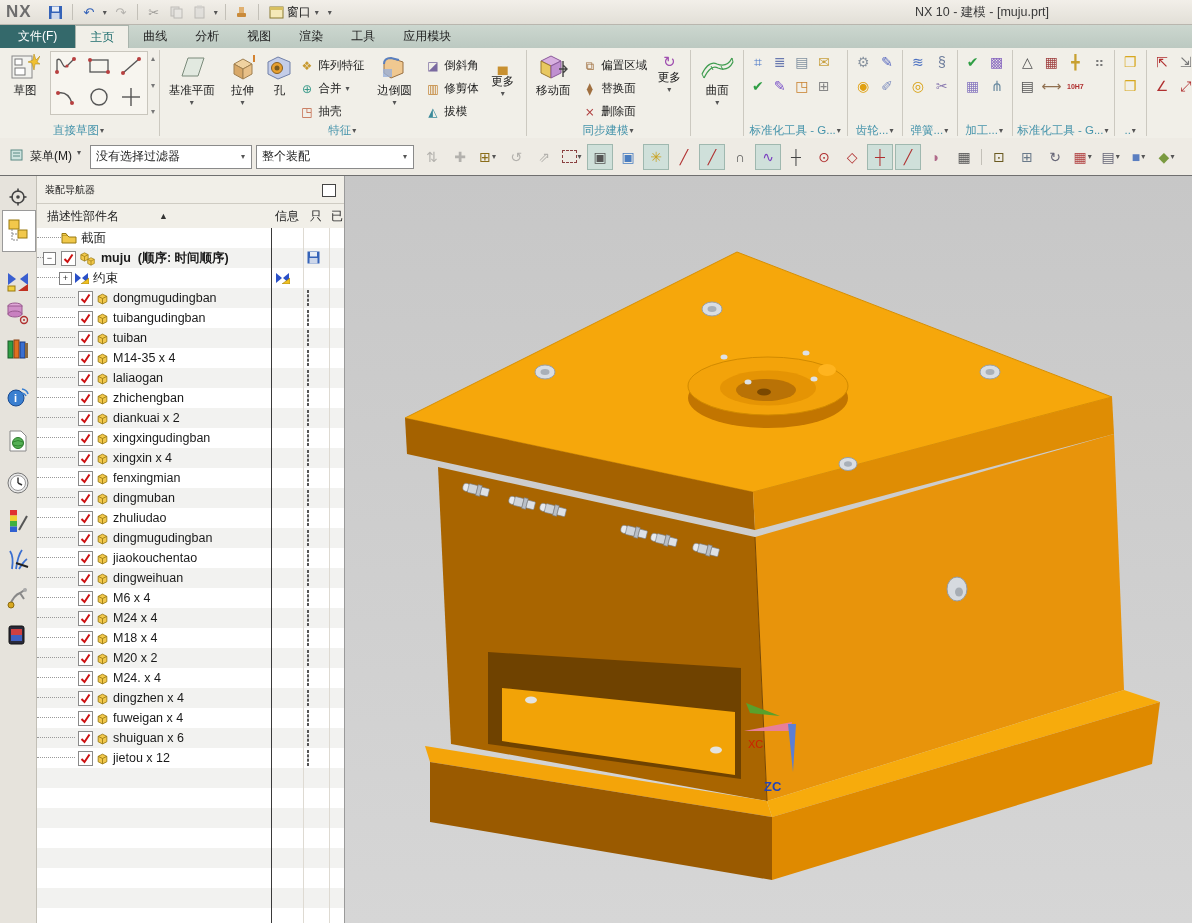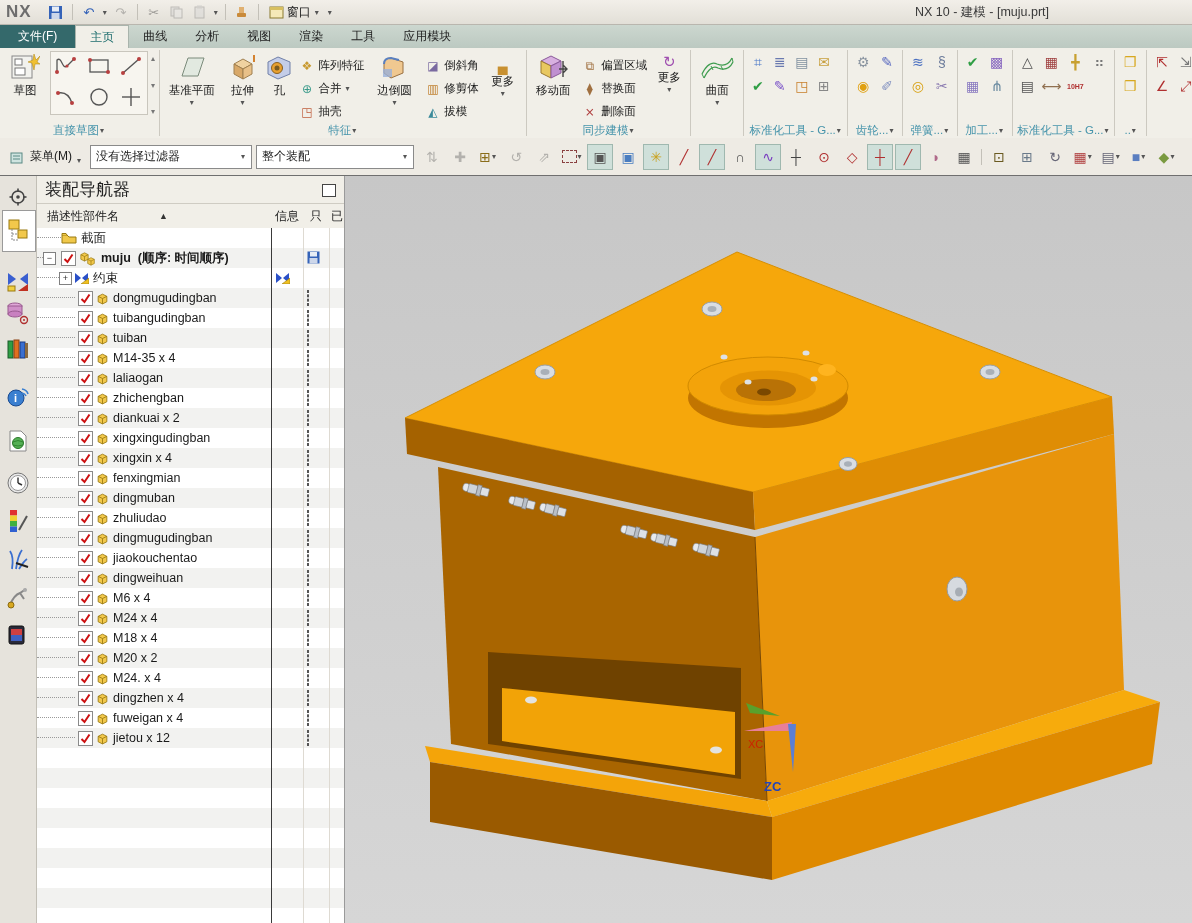--- a/index.html
+++ b/index.html
@@ -41,36 +41,36 @@
     font-size:12px;font-style:normal;line-height:1;color:var(--c,#555);}
   .igrid{display:grid;grid-template-columns:repeat(4,22px);grid-auto-rows:24px;align-items:center;justify-items:center;}
   .igrid2{display:grid;grid-template-columns:repeat(2,24px);grid-auto-rows:24px;align-items:center;justify-items:center;}
   .sketchbox{border:1px solid #c9c6bd;background:#f7f5ef;display:grid;
     grid-template-columns:repeat(3,32px);grid-auto-rows:31px;align-items:center;justify-items:center;margin-top:1px;}
   .scrollcol{display:flex;flex-direction:column;justify-content:space-between;height:62px;padding:4px 1px;color:#777;font-size:8px;}
   .tinytext{font-size:7px;color:#b03030;font-weight:bold;}
   
   .selbar{position:absolute;left:0;top:138px;width:100%;height:38px;background:#eeebe4;
     border-bottom:1px solid #6f6f6f;display:flex;align-items:center;padding-left:6px;box-sizing:border-box;gap:4px;}
-  .menubtn{display:flex;align-items:flex-end;gap:4px;padding:2px 4px;}
+  .menubtn{display:flex;align-items:flex-start;gap:4px;padding:2px 4px;}
   .combo{height:22px;background:#fff;border:1px solid #8a8a8a;display:flex;align-items:center;
     justify-content:space-between;padding:0 5px;font-size:12px;}
   .ticon{width:24px;height:24px;display:inline-flex;align-items:center;justify-content:center;
     font-size:14px;position:relative;margin:0 1px;border:1px solid transparent;}
   .ticon.hl{background:#cfe0da;border:1px solid #9fb8af;}
   .ticon.gray{opacity:.38;filter:grayscale(1);}
   .dashrect{width:13px;height:11px;border:1px dashed #8a4040;}
   
   .main{position:absolute;left:0;top:176px;width:100%;height:747px;background:#e6e3dc;}
   .rail{position:absolute;left:0;top:0;width:36px;height:100%;background:#e6e3dc;border-right:1px solid #c2bfb6;}
   .railicon{position:absolute;left:3px;width:30px;height:30px;display:flex;align-items:center;justify-content:center;}
   .railicon.active{background:#fff;border:1px solid #9a9a9a;left:2px;width:32px;height:40px;}
   .panel{position:absolute;left:37px;top:0;width:308px;height:100%;background:#fff;border-right:1px solid #9a9a9a;box-sizing:border-box;}
   .phdr{position:absolute;left:0;top:0;width:100%;height:28px;background:#f1efe8;border-bottom:1px solid #cfccc3;
-    display:flex;align-items:center;padding:0 8px;box-sizing:border-box;font-size:17px;color:#222;}
+    display:flex;align-items:center;padding:0 8px;box-sizing:border-box;font-size:10px;color:#222;}
   .phdr .sq{position:absolute;right:8px;top:8px;width:12px;height:11px;border:1px solid #444;background:#fff;}
   .pcols{position:absolute;left:0;top:28px;width:100%;height:24px;background:#f1efe8;border-bottom:1px solid #cfccc3;
     display:flex;align-items:center;font-size:12px;color:#222;}
   .pcols .cname{width:234px;padding-left:10px;box-sizing:border-box;display:flex;align-items:center;gap:40px;}
   .pcols .cinfo{width:32px;text-align:center;}
   .pcols .cro{width:26px;text-align:center;}
   .pcols .cmod{flex:1;text-align:left;padding-left:2px;}
   .tree{position:absolute;left:0;top:52px;width:100%;bottom:0;overflow:hidden;
     background:repeating-linear-gradient(to bottom,#ffffff 0 20px,#f2f2f0 20px 40px);}
   .colline{position:absolute;top:52px;bottom:0;width:1px;}
@@ -1056,20 +1056,35 @@
               <svg width="11" height="11" viewBox="0 0 11 11">
                 <polyline points="1.5,6 4.5,9 9.5,1.5" fill="none" stroke="#cc1111" stroke-width="2"></polyline>
               </svg>
             </span>
       <svg width="13" height="13" viewBox="0 0 12 12">
               <polygon points="2,4 6,2 10,4 10,9 6,11 2,9" fill="#f2c84b" stroke="#9a7a10" stroke-width="0.8"></polygon>
               <polyline points="2,4 6,6 10,4" fill="none" stroke="#9a7a10" stroke-width="0.8"></polyline>
               <line x1="6" y1="6" x2="6" y2="11" stroke="#9a7a10" stroke-width="0.8"></line>
             </svg>
       <span class="tlabel">fuweigan x 4</span>
+      <span class="rocell"><span class="dashbox"></span></span>
+          </div>
+          <div class="trow">
+      <span class="tind" style="width:38px"></span>
+      <span class="cb">
+              <svg width="11" height="11" viewBox="0 0 11 11">
+                <polyline points="1.5,6 4.5,9 9.5,1.5" fill="none" stroke="#cc1111" stroke-width="2"></polyline>
+              </svg>
+            </span>
+      <svg width="13" height="13" viewBox="0 0 12 12">
+              <polygon points="2,4 6,2 10,4 10,9 6,11 2,9" fill="#f2c84b" stroke="#9a7a10" stroke-width="0.8"></polygon>
+              <polyline points="2,4 6,6 10,4" fill="none" stroke="#9a7a10" stroke-width="0.8"></polyline>
+              <line x1="6" y1="6" x2="6" y2="11" stroke="#9a7a10" stroke-width="0.8"></line>
+            </svg>
+      <span class="tlabel">shuiguan x 6</span>
       <span class="rocell"><span class="dashbox"></span></span>
           </div>
           <div class="trow">
       <span class="tind" style="width:38px"></span>
       <span class="cb">
               <svg width="11" height="11" viewBox="0 0 11 11">
                 <polyline points="1.5,6 4.5,9 9.5,1.5" fill="none" stroke="#cc1111" stroke-width="2"></polyline>
               </svg>
             </span>
       <svg width="13" height="13" viewBox="0 0 12 12">

